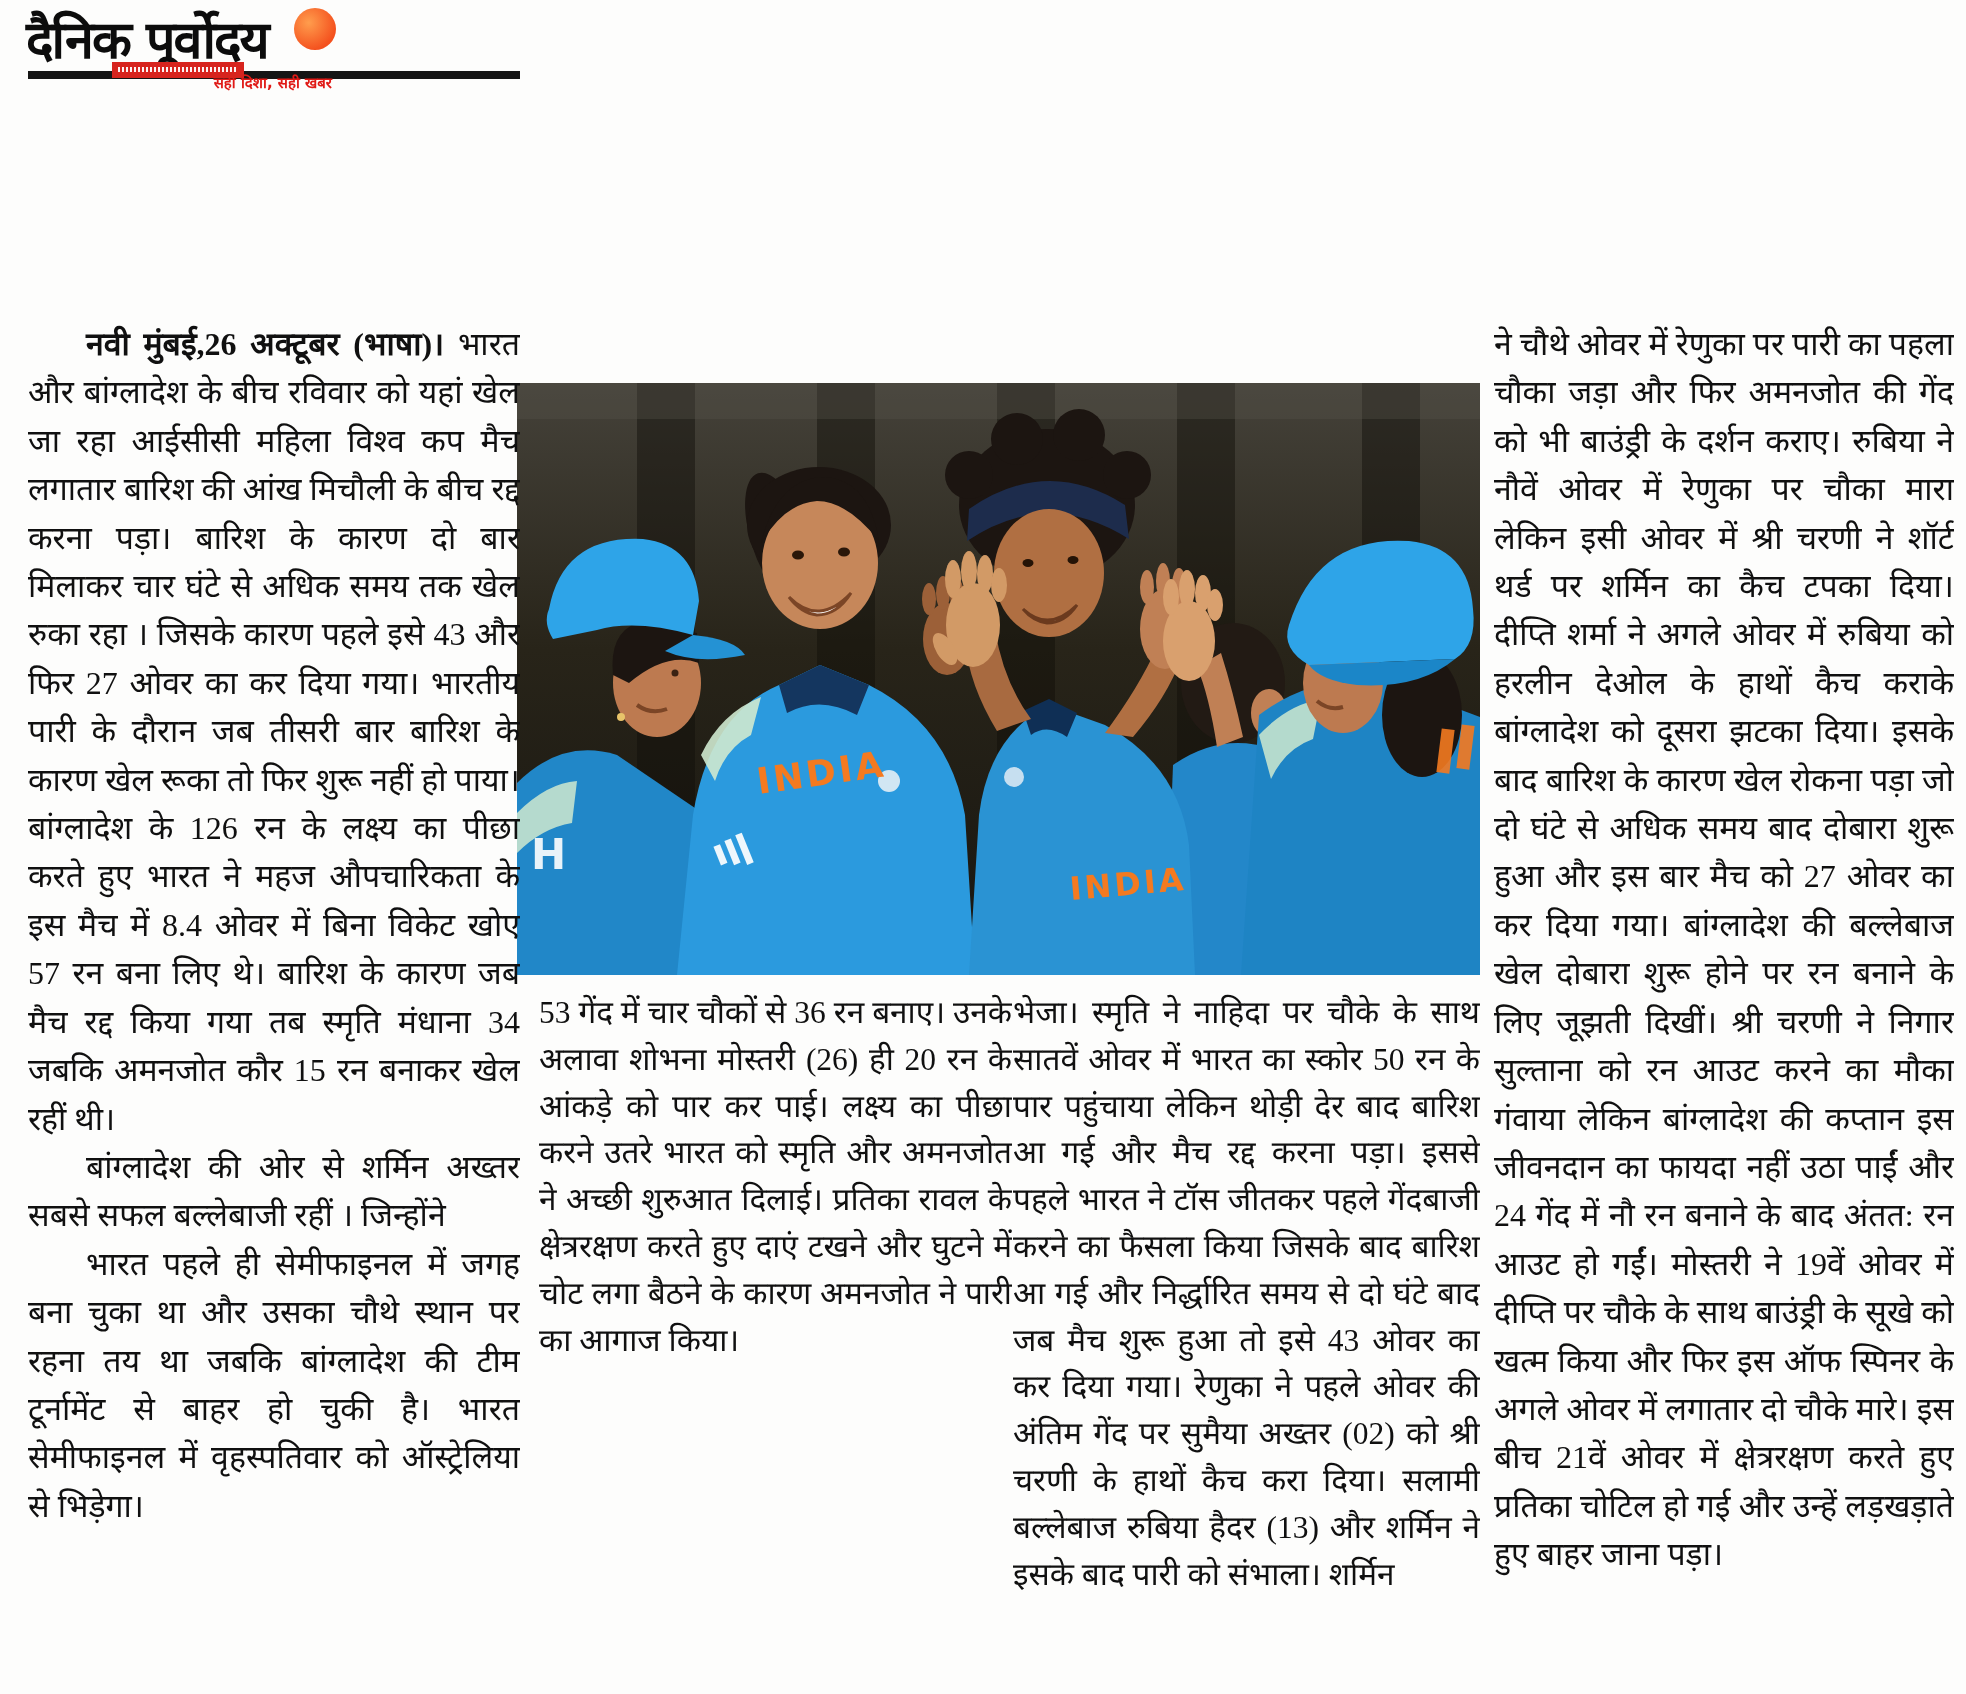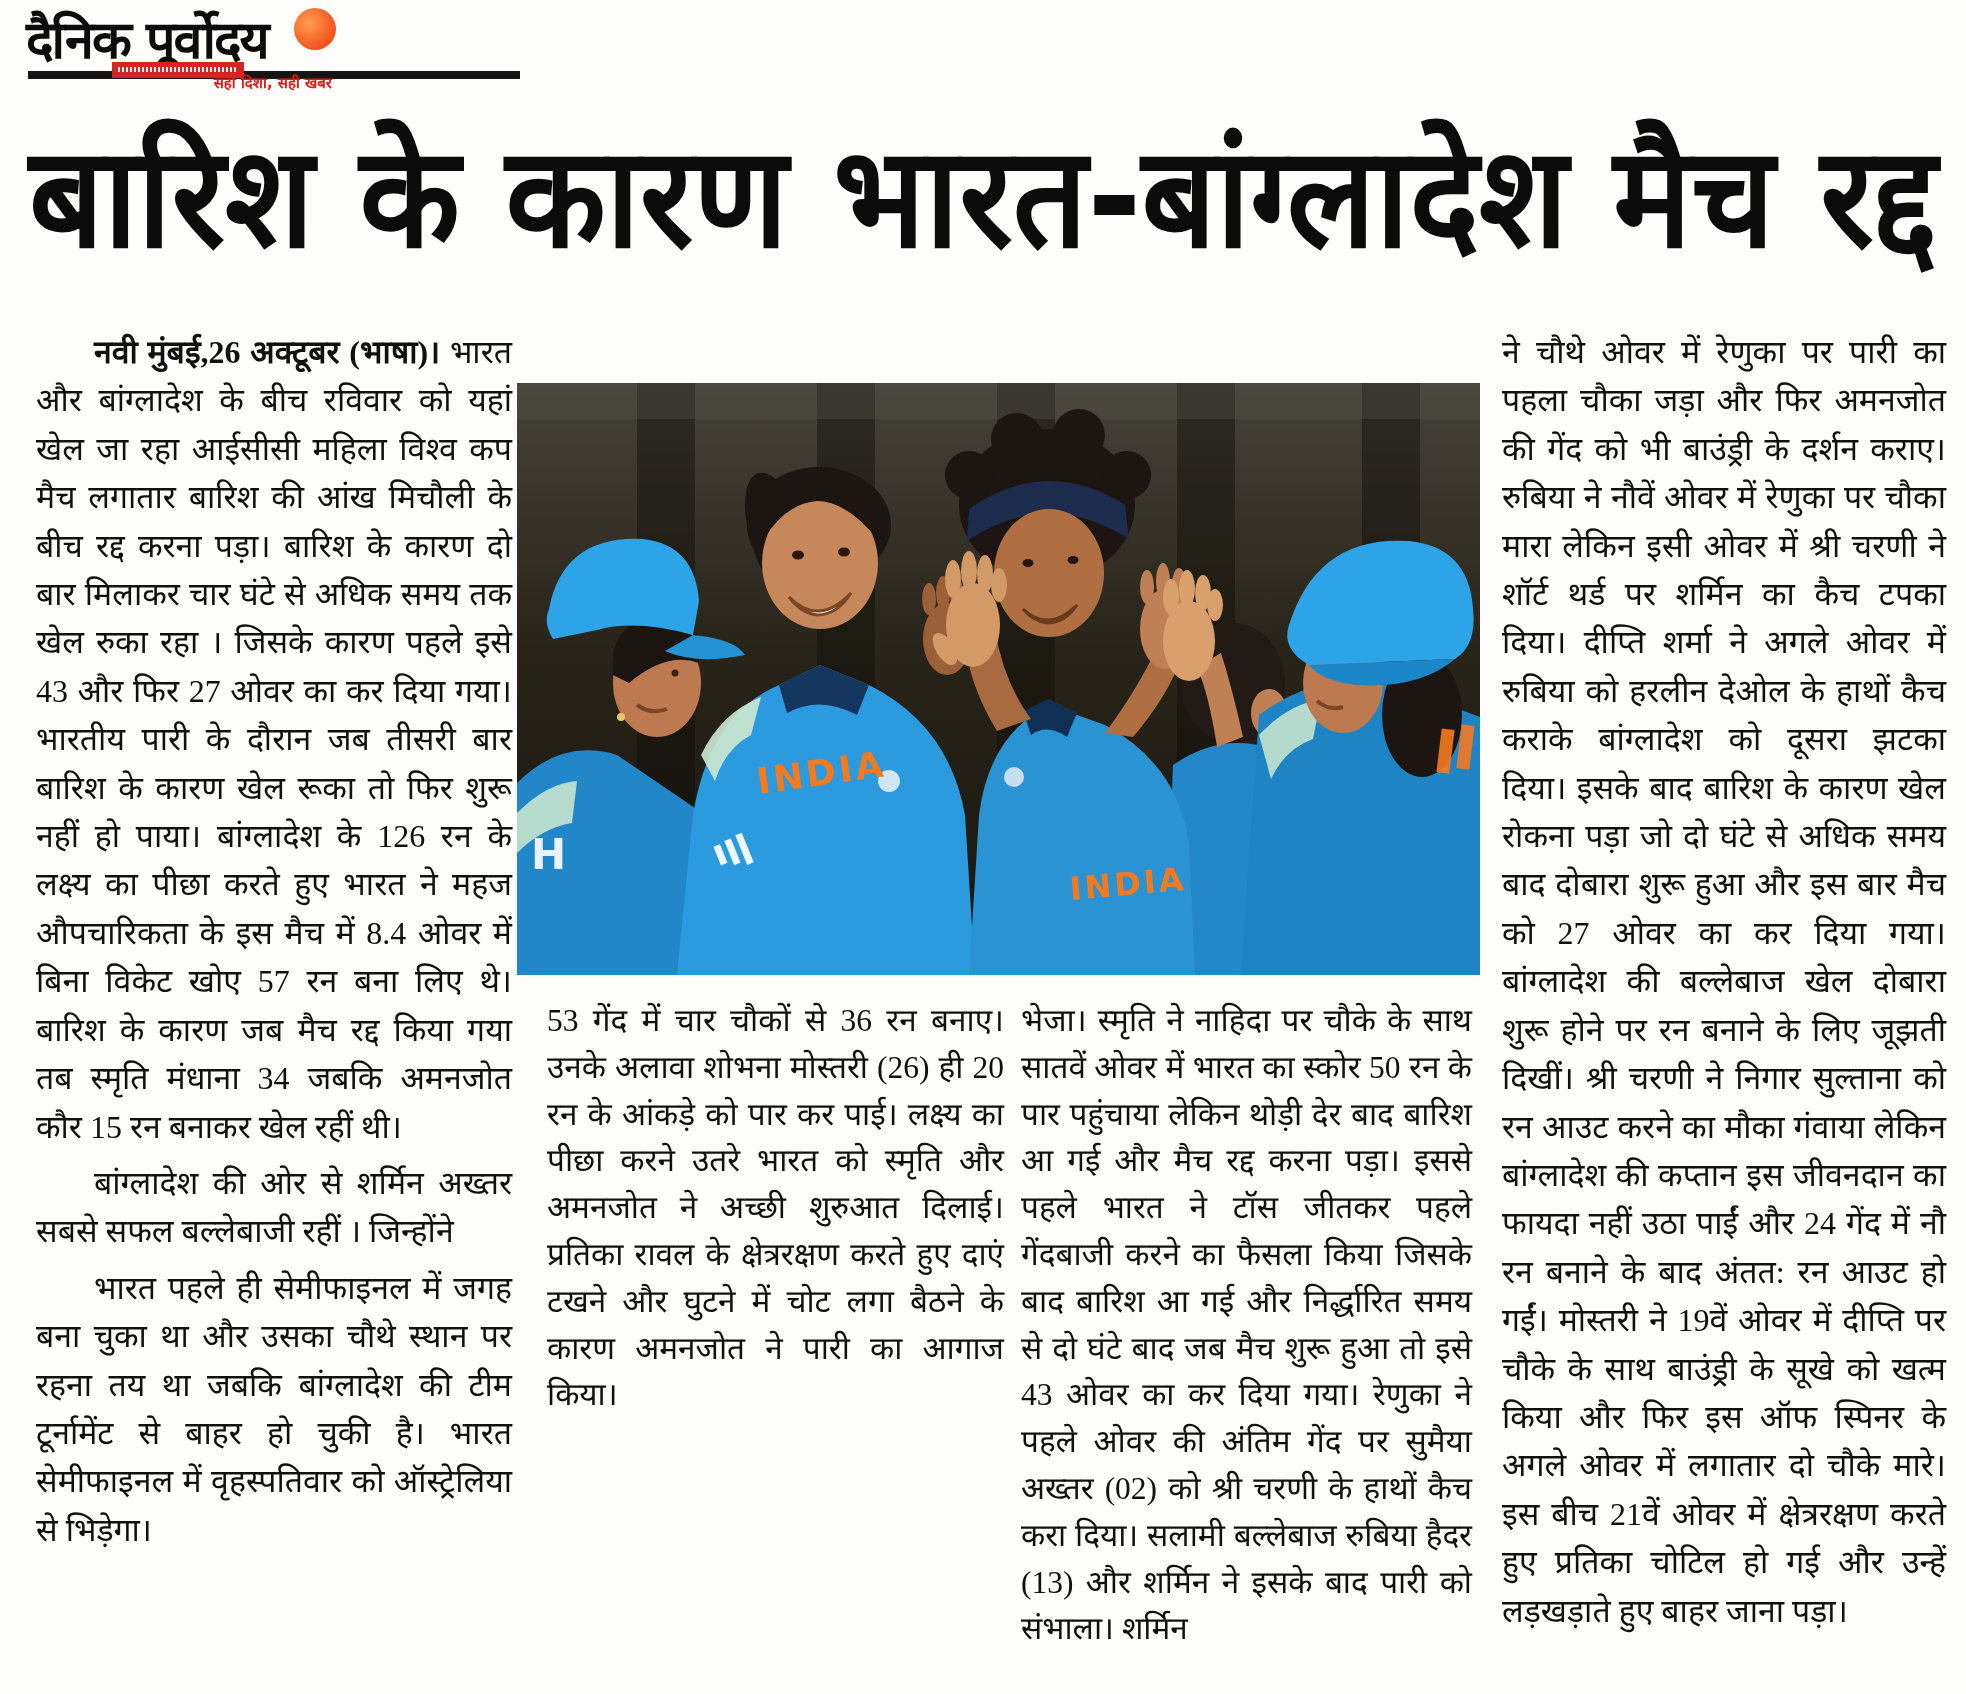--- a/index.html
+++ b/index.html
@@ -23,21 +23,21 @@
              background:repeating-linear-gradient(90deg, rgba(255,255,255,.95) 0 2px, transparent 2px 4px);}
 
   
   .headline-wrap{position:absolute;left:22px;top:90px;width:1922px;height:200px;}
 
   
   .photo{position:absolute;left:517px;top:383px;width:963px;height:592px;overflow:hidden;}
 
   
   .col{position:absolute;text-align:justify;overflow:hidden;}
-  .col p{margin:8px;}
+  .col p{margin:0;}
   .col .ind{text-indent:58px;}
   .col-tall{top:320px;height:1374px;font-size:32px;line-height:48.4px;}
   .col-lower{top:990px;height:704px;font-size:31.5px;line-height:46.8px;}
   #col1{left:28px;width:492px;}
   #col2{left:539px;width:473px;}
   #col3{left:1013px;width:467px;}
   #col4{left:1494px;width:460px;}
   .lead-dateline{font-weight:bold;}
 </style>
 </head>
@@ -46,25 +46,20 @@
 <div class="page">
 
   <div class="masthead">
     <div class="m-sun"></div>
     <div class="m-title">दैनिक पूर्वोदय</div>
     <div class="m-tagline">सही दिशा, सही खबर</div>
     <div class="m-rule"></div>
     <div class="m-banner"></div>
   </div>
 
-  <div class="headline-wrap">
-    <svg width="1922" height="200" viewBox="0 0 1922 200">
-      <text x="961" y="156" text-anchor="middle" textLength="1908" lengthAdjust="spacingAndGlyphs" font-size="140" font-weight="800" fill="#0b0b0b" font-family="DejaVu Sans, Liberation Sans, sans-serif">बारिश के कारण भारत-बांग्लादेश मैच रद्द</text>
-    </svg>
-  </div>
 
   <div class="photo">
     <svg width="963" height="592" viewBox="0 0 963 592">
       <defs>
         <linearGradient id="bgGrad" x1="0" y1="0" x2="0" y2="1">
           <stop offset="0" stop-color="#45423a"></stop>
           <stop offset="0.45" stop-color="#282419"></stop>
           <stop offset="1" stop-color="#171510"></stop>
         </linearGradient>
       </defs>

